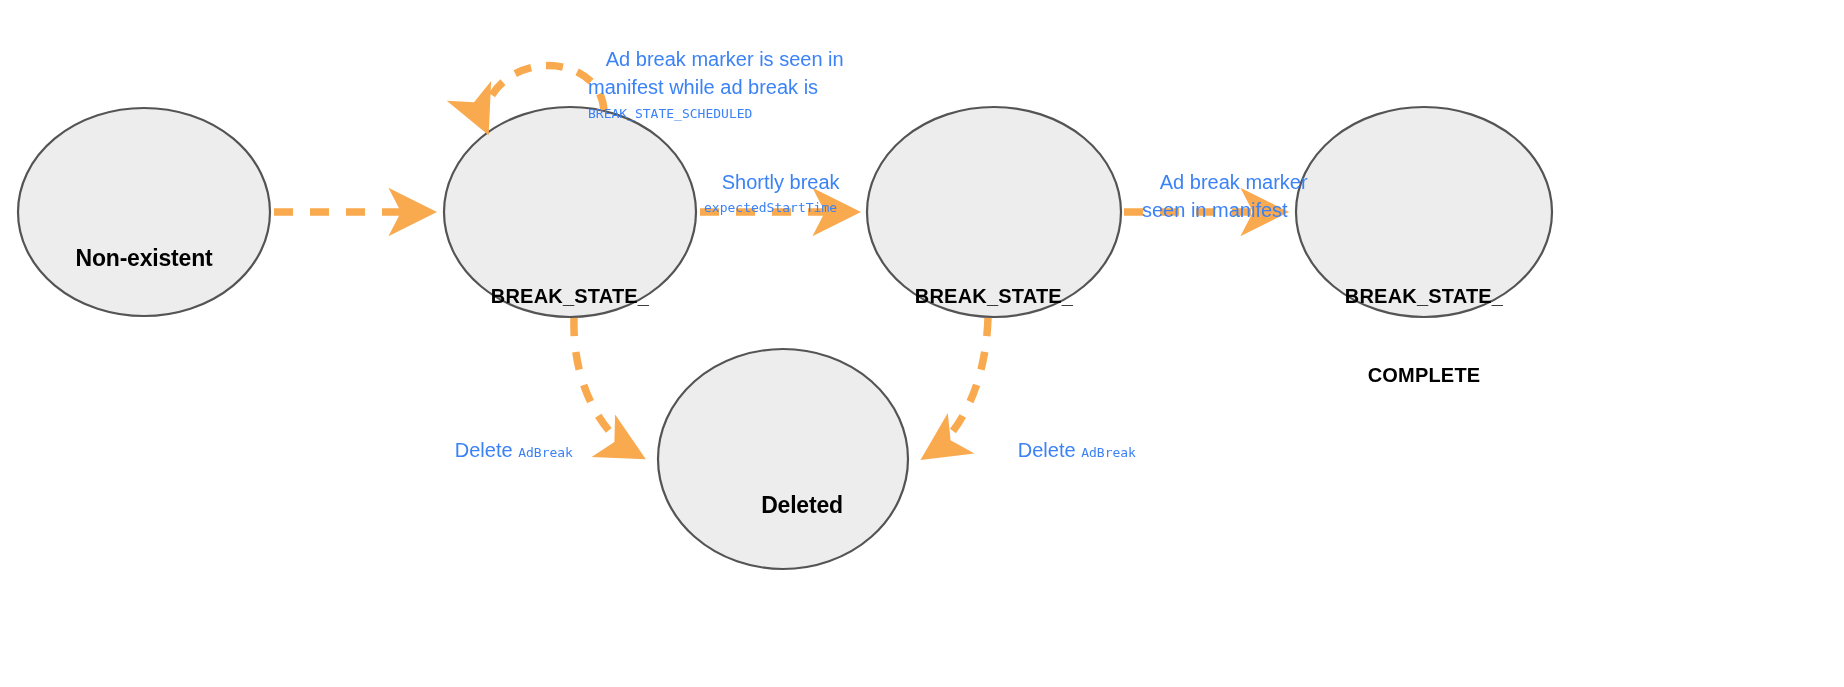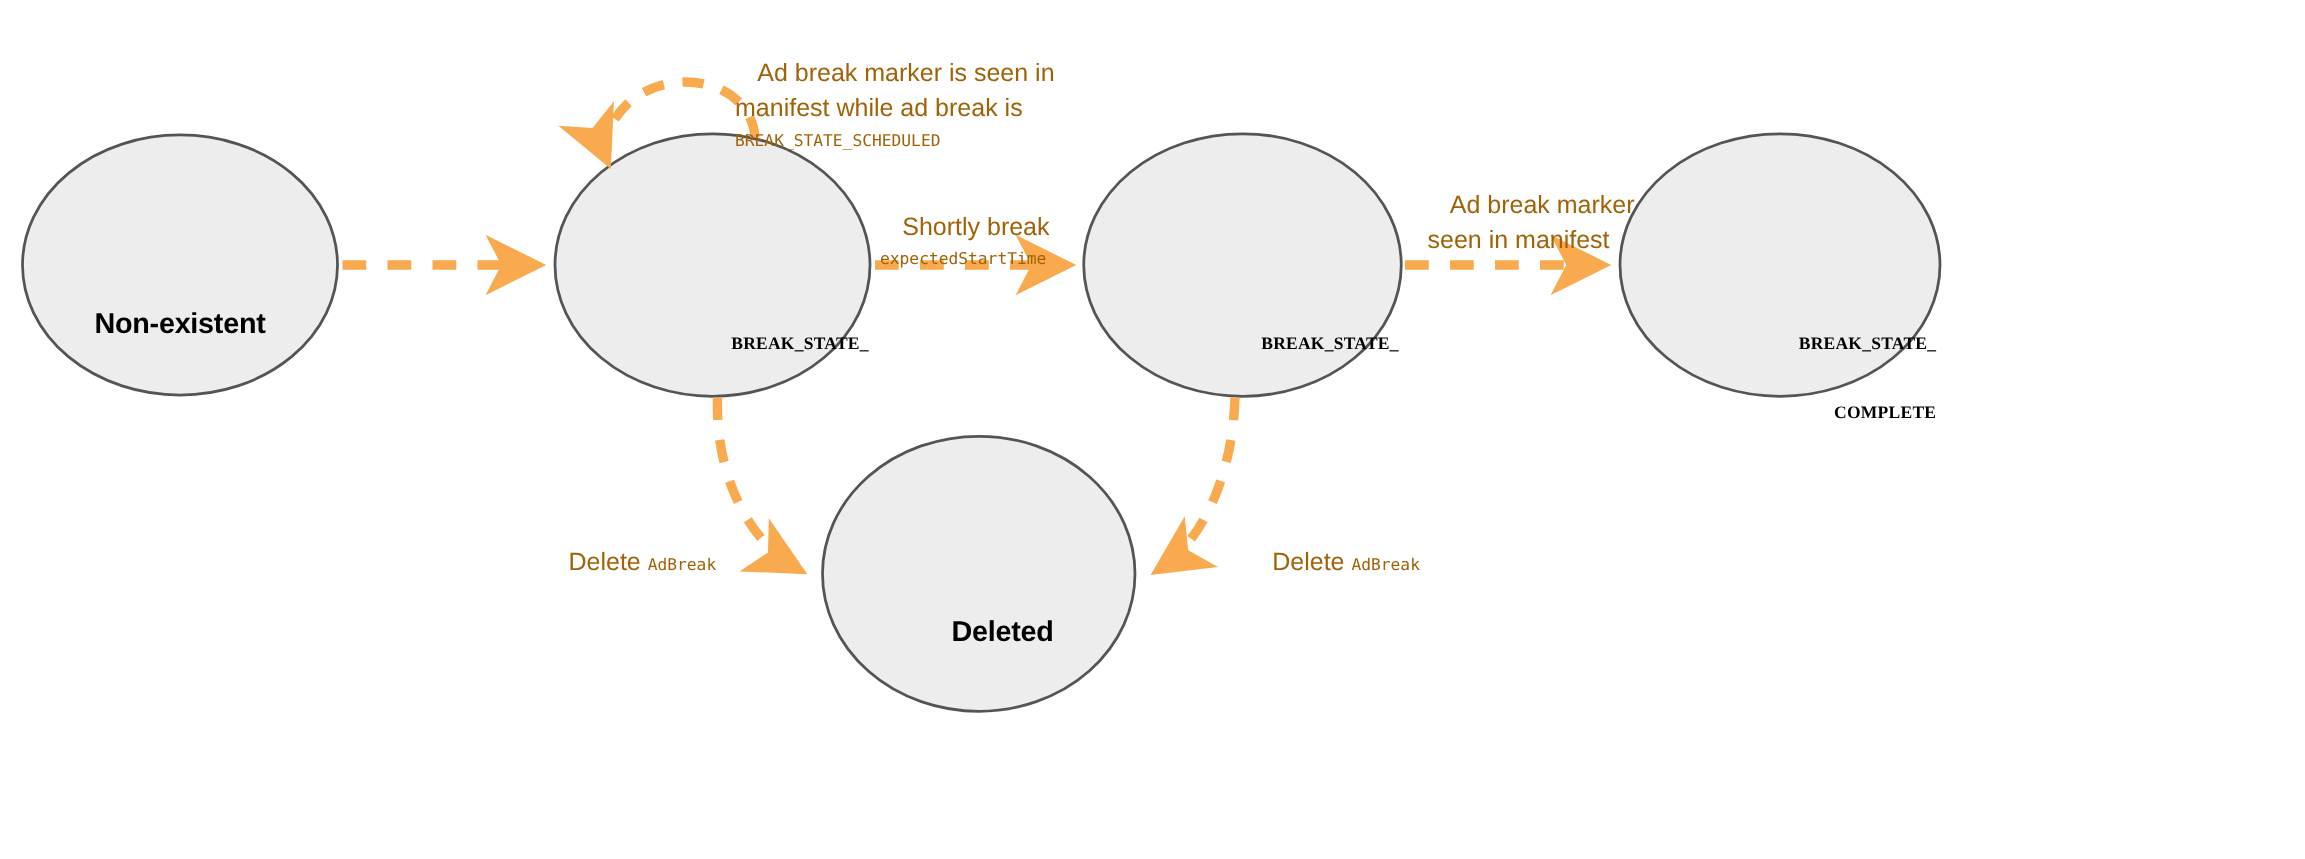--- a/index.html
+++ b/index.html
@@ -38,29 +38,28 @@
     white-space: pre;
     margin-top: 45px;
   }
   .node-label.sans {
     font-family: "Liberation Sans", sans-serif;
     font-weight: bold;
     font-size: 23px;
     letter-spacing: -0.2px;
   }
   .node-label.mono {
-    font-family: Liberation Serif, serif;
+    font-family: Liberation Sans, sans-serif;
     font-weight: bold;
-    font-size: 14px;
+    font-size: 20px;
     letter-spacing: 0.2px;
-    text-align: right;
   }
   .edge-label {
     position: absolute;
-    color: #a16207;
+    color: #3b82f6;
     line-height: 1.42;
     white-space: pre;
     pointer-events: none;
   }
   .edge-label .t-sans {
     font-family: "Liberation Sans", sans-serif;
     font-size: 20px;
   }
   .edge-label .t-mono {
     font-family: "DejaVu Sans Mono", monospace;
@@ -126,21 +125,21 @@
     <span class="t-sans">Ad break marker is seen in
 manifest while ad break is
 </span><span class="t-mono">BREAK_STATE_SCHEDULED</span>
   </div>
 
   <div class="edge-label el-left" style="left:704px; top:145px; width:300px;">
     <span class="t-sans">Shortly break
 </span><span class="t-mono">expectedStartTime</span>
   </div>
 
-  <div class="edge-label el-left" style="left:1142px; top:127px; width:280px;">
+  <div class="edge-label el-left" style="left:1142px; top:145px; width:280px;">
     <span class="t-sans">Ad break marker
 seen in manifest</span>
   </div>
 
   <div class="edge-label el-left" style="left:437px; top:413px; width:280px;">
     <span class="t-sans">Delete </span><span class="t-mono">AdBreak</span>
   </div>
 
   <div class="edge-label el-left" style="left:1000px; top:413px; width:280px;">
     <span class="t-sans">Delete </span><span class="t-mono">AdBreak</span>

